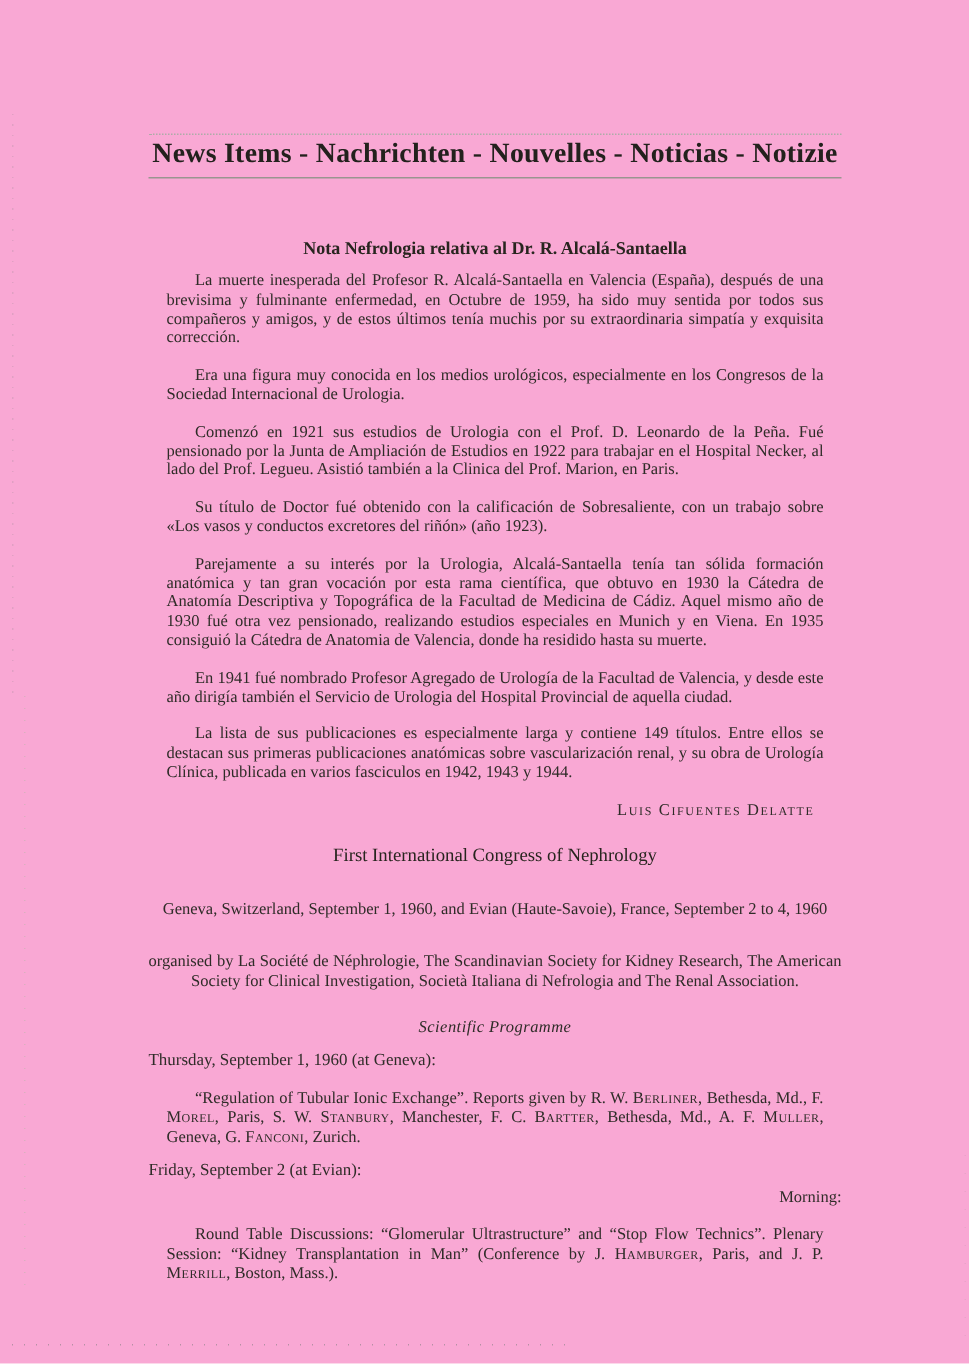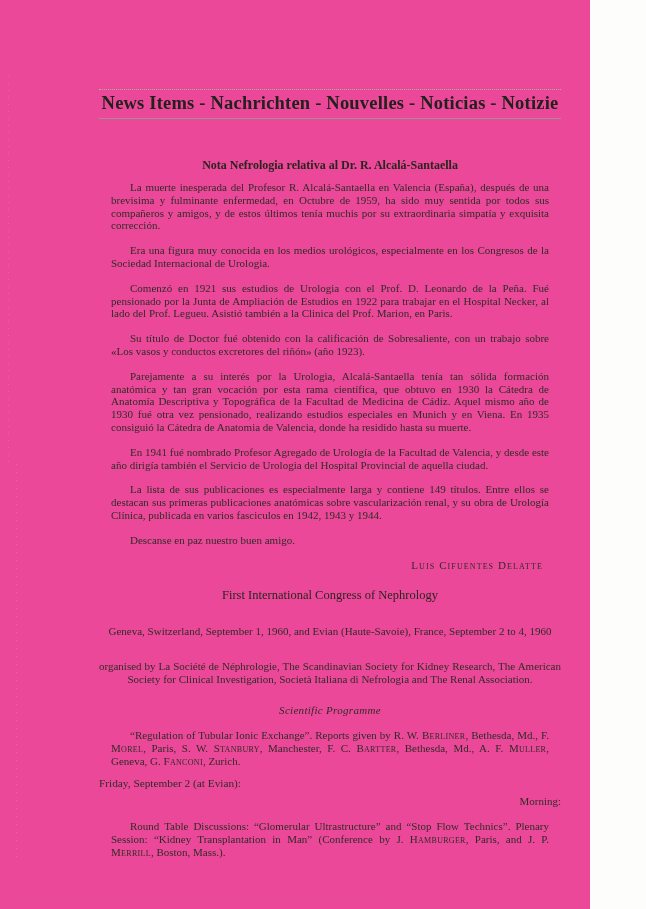--- a/index.html
+++ b/index.html
@@ -2,23 +2,23 @@
 <html><head>
 <meta charset="utf-8">
 <style>
   html, body {
     margin: 0;
     padding: 0;
     background: #fdfdfc;
   }
   .page {
     position: relative;
-    width: 590px;
+    width: 646px;
     height: 909px;
-    background: #ec4899;
+    background: #f9a8d4;
     overflow: hidden;
     font-family: "Liberation Serif", serif;
     color: #2f2c28;
   }
   
   .artifact { position: absolute; pointer-events: none; }
   .artifact-left {
     left: 8px; top: 76px; width: 1px; height: 388px;
     background-image: repeating-linear-gradient(to bottom, rgba(195,150,175,0.45) 0 1px, transparent 1px 7px);
   }
@@ -145,30 +145,30 @@
 
     <section class="obituary">
       <h2 class="obituary-title">Nota Nefrologia relativa al Dr. R. Alcalá-Santaella</h2>
       <p class="body-para">La muerte inesperada del Profesor R. Alcalá-Santaella en Valencia (España), después de una brevisima y fulminante enfermedad, en Octubre de 1959, ha sido muy sentida por todos sus compañeros y amigos, y de estos últimos tenía muchis por su extraordinaria simpatía y exquisita corrección.</p>
       <p class="body-para">Era una figura muy conocida en los medios urológicos, especialmente en los Congresos de la Sociedad Internacional de Urologia.</p>
       <p class="body-para">Comenzó en 1921 sus estudios de Urologia con el Prof. D. Leonardo de la Peña. Fué pensionado por la Junta de Ampliación de Estudios en 1922 para trabajar en el Hospital Necker, al lado del Prof. Legueu. Asistió también a la Clinica del Prof. Marion, en Paris.</p>
       <p class="body-para">Su título de Doctor fué obtenido con la calificación de Sobresaliente, con un trabajo sobre «Los vasos y conductos excretores del riñón» (año 1923).</p>
       <p class="body-para">Parejamente a su interés por la Urologia, Alcalá-Santaella tenía tan sólida formación anatómica y tan gran vocación por esta rama científica, que obtuvo en 1930 la Cátedra de Anatomía Descriptiva y Topográfica de la Facultad de Medicina de Cádiz. Aquel mismo año de 1930 fué otra vez pensionado, realizando estudios especiales en Munich y en Viena. En 1935 consiguió la Cátedra de Anatomia de Valencia, donde ha residido hasta su muerte.</p>
       <p class="body-para">En 1941 fué nombrado Profesor Agregado de Urología de la Facultad de Valencia, y desde este año dirigía también el Servicio de Urologia del Hospital Provincial de aquella ciudad.</p>
       <p class="body-para">La lista de sus publicaciones es especialmente larga y contiene 149 títulos. Entre ellos se destacan sus primeras publicaciones anatómicas sobre vascularización renal, y su obra de Urología Clínica, publicada en varios fasciculos en 1942, 1943 y 1944.</p>
-      <p class="body-para">Descanse en paz nuestro buen amigo.</p>
       <p class="signature">Luis Cifuentes Delatte</p>
     </section>
 
     <section class="congress">
       <h2 class="congress-title">First International Congress of Nephrology</h2>
       <p class="center-justified dateline">Geneva, Switzerland, September 1, 1960, and Evian (Haute-Savoie), France, September 2 to 4, 1960</p>
       <p class="center-justified organisers">organised by La Société de Néphrologie, The Scandinavian Society for Kidney Research, The American Society for Clinical Investigation, Società Italiana di Nefrologia and The Renal Association.</p>
       <h3 class="programme-heading">Scientific Programme</h3>
 
+      <p class="day-heading">Thursday, September 1, 1960 (at Geneva):</p>
       <p class="body-para prog"><span>“Regulation of Tubular Ionic Exchange”. Reports given by R. W. </span><span class="sc">Berliner</span><span>, Bethesda, Md., F. </span><span class="sc">Morel</span><span>, Paris, S. W. </span><span class="sc">Stanbury</span><span>, Manchester, F. C. </span><span class="sc">Bartter</span><span>, Bethesda, Md., A. F. </span><span class="sc">Muller</span><span>, Geneva, G. </span><span class="sc">Fanconi</span><span>, Zurich.</span></p>
 
       <p class="day-heading">Friday, September 2 (at Evian):</p>
       <p class="day-sub">Morning:</p>
       <p class="body-para prog"><span>Round Table Discussions: “Glomerular Ultrastructure” and “Stop Flow Technics”. Plenary Session: “Kidney Transplantation in Man” (Conference by J. </span><span class="sc">Hamburger</span><span>, Paris, and J. P. </span><span class="sc">Merrill</span><span>, Boston, Mass.).</span></p>
     </section>
 
   </div>
 </div>
 

